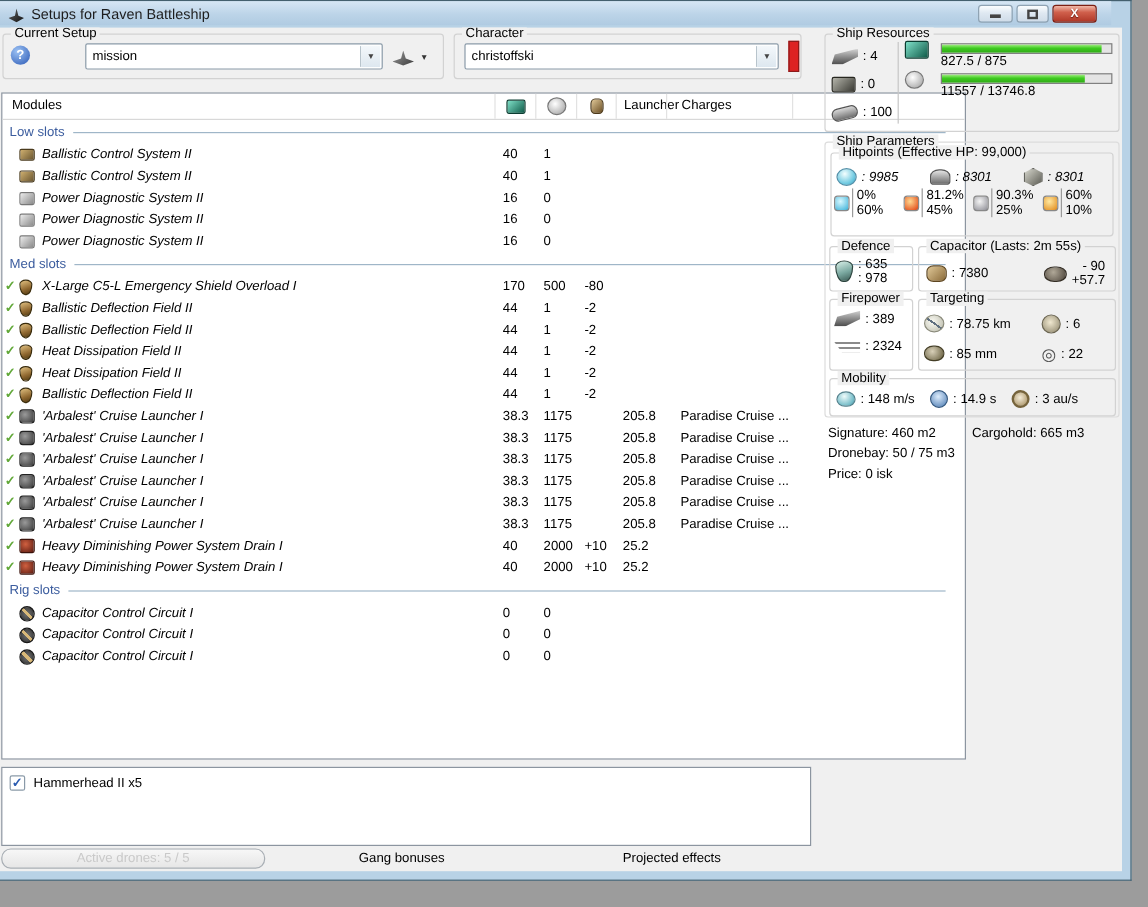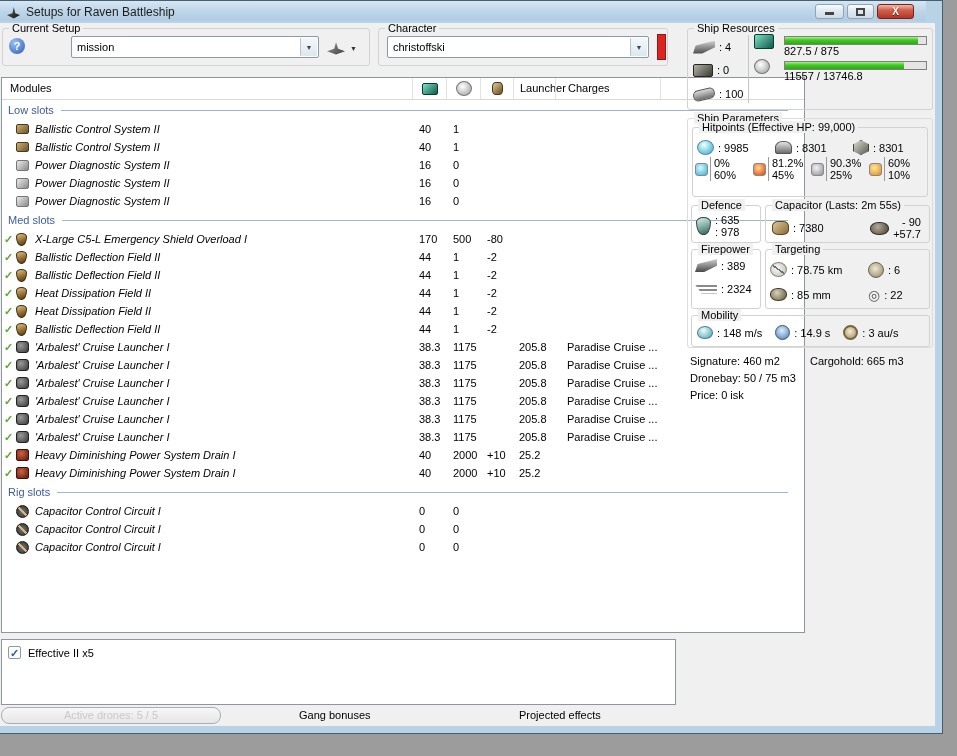--- a/index.html
+++ b/index.html
@@ -103,21 +103,21 @@
 
 
 .res-row { display:flex; align-items:center; gap:4px; height:20px; }
 .sr-sep { position:absolute; left:60px; top:6px; bottom:6px; border-left:1px solid #c6c6c6; }
 .bar-unit { display:grid; grid-template-columns:30px 1fr; margin-bottom:1px; }
 .bar-ic { grid-row:1 / span 2; align-self:start; padding-top:1px; }
 .bar { height:9px; border:1px solid #808080; background:#e4e4e4; margin-top:2px; position:relative; overflow:hidden; }
 .barfill { position:absolute; left:0; top:0; bottom:0; background:linear-gradient(#a8f088,#3ecb20 45%,#2fa816); }
 .bar-txt { line-height:13px; }
 .hp-row1 { display:flex; gap:4px; padding:12px 0 2px 4px; }
-.hp-item { display:flex; align-items:center; gap:4px; width:76px; }
+.hp-item { display:flex; align-items:center; gap:4px; width:76px;font-style:italic; }
 .hp-row2 { display:flex; padding-left:2px; }
 .res-item { display:flex; align-items:center; width:58px; }
 .res-item .rtxt { border-left:1px solid #9a9a9a; margin-left:2px; padding-left:3px; line-height:11px; }
 .rtxt div { line-height:12px; }
 .kv { display:flex; align-items:center; gap:4px; }
 .small-stat { position:absolute; white-space:nowrap; }
 
 
 .foot-btn { position:absolute; left:1px; top:684px; width:220px; height:17px; border:1px solid #a8aeb4; border-radius:8px;
   background:linear-gradient(#f7f7f7,#e6e6e6); color:#c9c9c9; text-align:center; line-height:15px; }
@@ -490,21 +490,21 @@
             <span class="v"></span>
             <span class="vo"></span>
             <span class="vch"></span>
             <span></span>
           </div>
     </div>
 
     <div class="dronelist">
       <div class="drow">
         <span class="cbx">✓</span>
-        <span>Effective II x5</span>
+        <span>Hammerhead II x5</span>
       </div>
     </div>
 
     <div class="foot-btn">Active drones: 5 / 5</div>
     <div class="foot-lbl" style="left:299px;">Gang bonuses</div>
     <div class="foot-lbl" style="left:519px;">Projected effects</div>
 
     <div class="gb" style="left:687px; top:5px; width:246px; height:82px;">
       <span class="gcap">Ship Resources</span>
       <div style="position:absolute; left:5px; top:8px; width:54px;">

